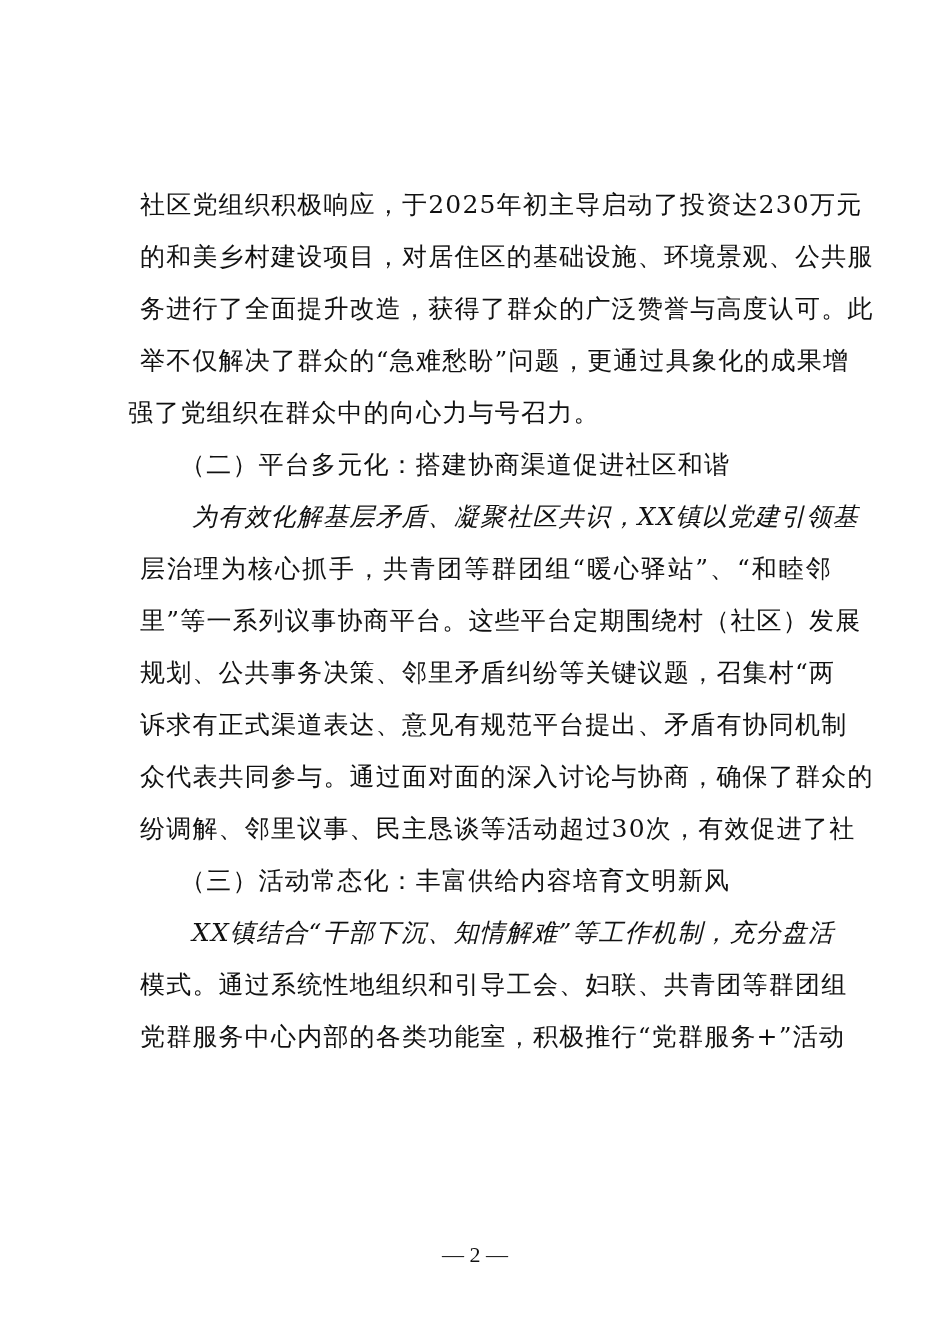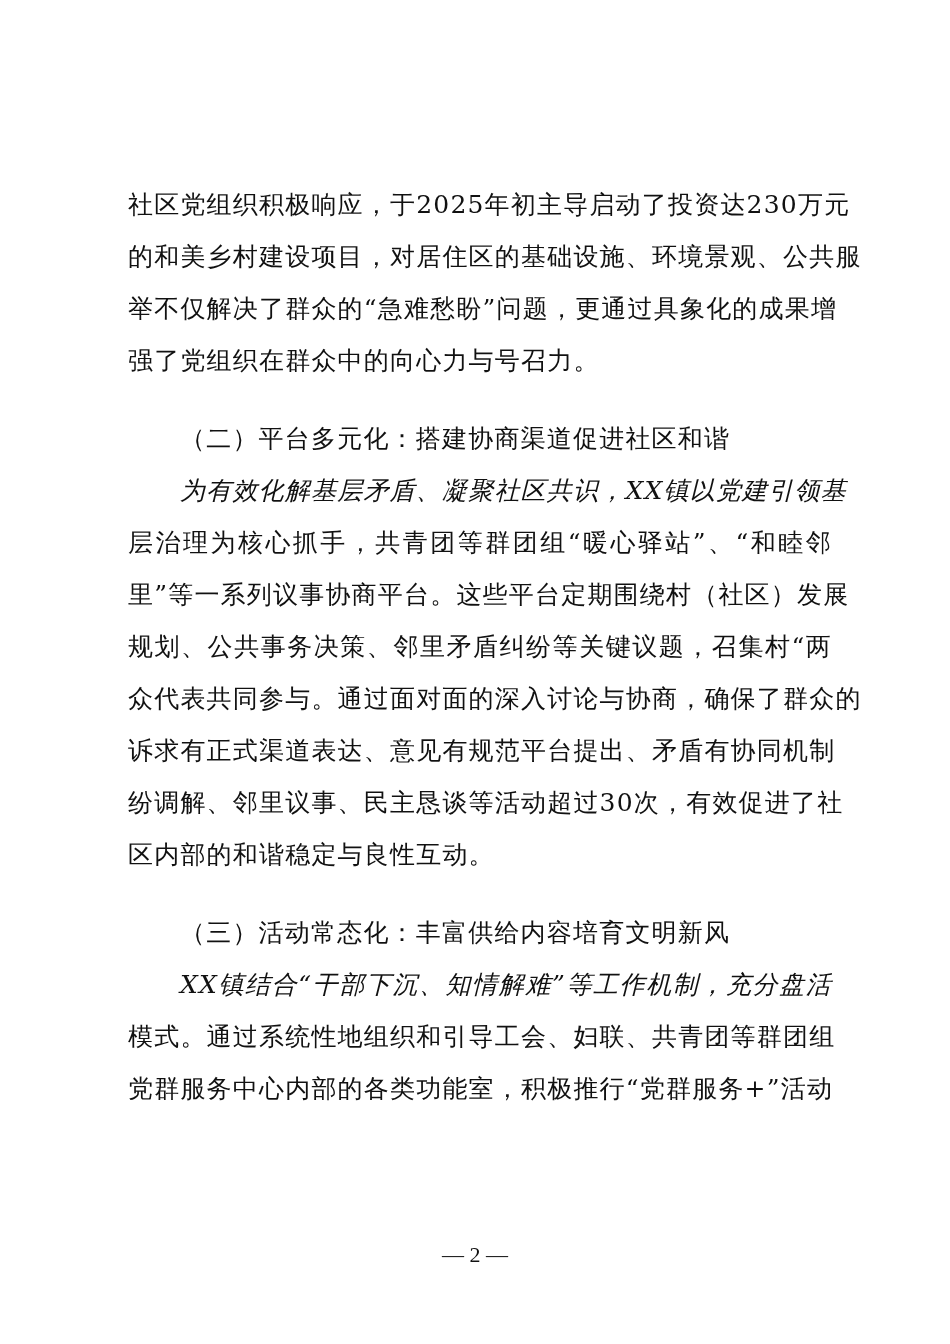--- a/index.html
+++ b/index.html
@@ -1,49 +1,49 @@
 <!DOCTYPE html>
 <html><head>
 <meta charset="utf-8">
 <style>
   html, body { margin:0; padding:0; background:#ffffff; }
   body { width:950px; height:1344px; position:relative; overflow:hidden;
          font-family:"DejaVu Serif", "Liberation Serif", serif; color:#111; }
   .page { position:absolute; left:128px; top:183px; width:704px; }
   .line { height:52px; line-height:44px; font-size:25px; white-space:nowrap;
           letter-spacing:1.2px; overflow:visible; }
-  .line.justify { text-align:justify; text-align-last:justify; }
+  .line.justify { text-align:justify; text-align-last:justify;margin-left:12px; }
   .indent { padding-left:52px;font-style:italic; }
-  .heading { padding-left:52px;margin-top:26px; }
+  .heading { padding-left:52px; }
   .footer { position:absolute; left:0; width:950px; top:1240px; text-align:center;
             font-size:22px; line-height:30px; font-family:"Liberation Serif", serif; }
 </style>
 </head>
 <body>
 
 <div class="page">
 
   <div>
     <div class="line justify">社区党组织积极响应，于2025年初主导启动了投资达230万元</div>
     <div class="line justify">的和美乡村建设项目，对居住区的基础设施、环境景观、公共服</div>
+    <div class="line justify">务进行了全面提升改造，获得了群众的广泛赞誉与高度认可。此</div>
     <div class="line justify">举不仅解决了群众的“急难愁盼”问题，更通过具象化的成果增</div>
     <div class="line">强了党组织在群众中的向心力与号召力。</div>
   </div>
 
   <div class="line heading">（二）平台多元化：搭建协商渠道促进社区和谐</div>
 
   <div>
     <div class="line justify indent">为有效化解基层矛盾、凝聚社区共识，XX镇以党建引领基</div>
     <div class="line justify">层治理为核心抓手，共青团等群团组“暖心驿站”、“和睦邻</div>
     <div class="line justify">里”等一系列议事协商平台。这些平台定期围绕村（社区）发展</div>
     <div class="line justify">规划、公共事务决策、邻里矛盾纠纷等关键议题，召集村“两</div>
+    <div class="line justify">诉求有正式渠道表达、意见有规范平台提出、矛盾有协同机制</div>
     <div class="line justify">众代表共同参与。通过面对面的深入讨论与协商，确保了群众的</div>
-    <div class="line justify">诉求有正式渠道表达、意见有规范平台提出、矛盾有协同机制</div>
     <div class="line justify">纷调解、邻里议事、民主恳谈等活动超过30次，有效促进了社</div>
-    <div class="line">区内部的和谐稳定与良性互动。</div>
   </div>
 
   <div class="line heading">（三）活动常态化：丰富供给内容培育文明新风</div>
 
   <div>
     <div class="line justify indent">XX镇结合“干部下沉、知情解难”等工作机制，充分盘活</div>
     <div class="line justify">模式。通过系统性地组织和引导工会、妇联、共青团等群团组</div>
     <div class="line justify">党群服务中心内部的各类功能室，积极推行“党群服务+”活动</div>
   </div>
 </div>

